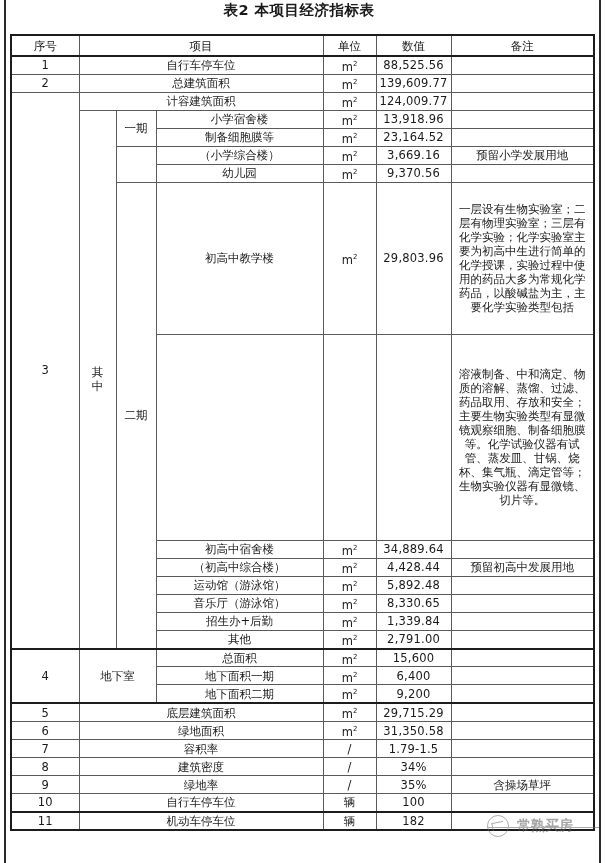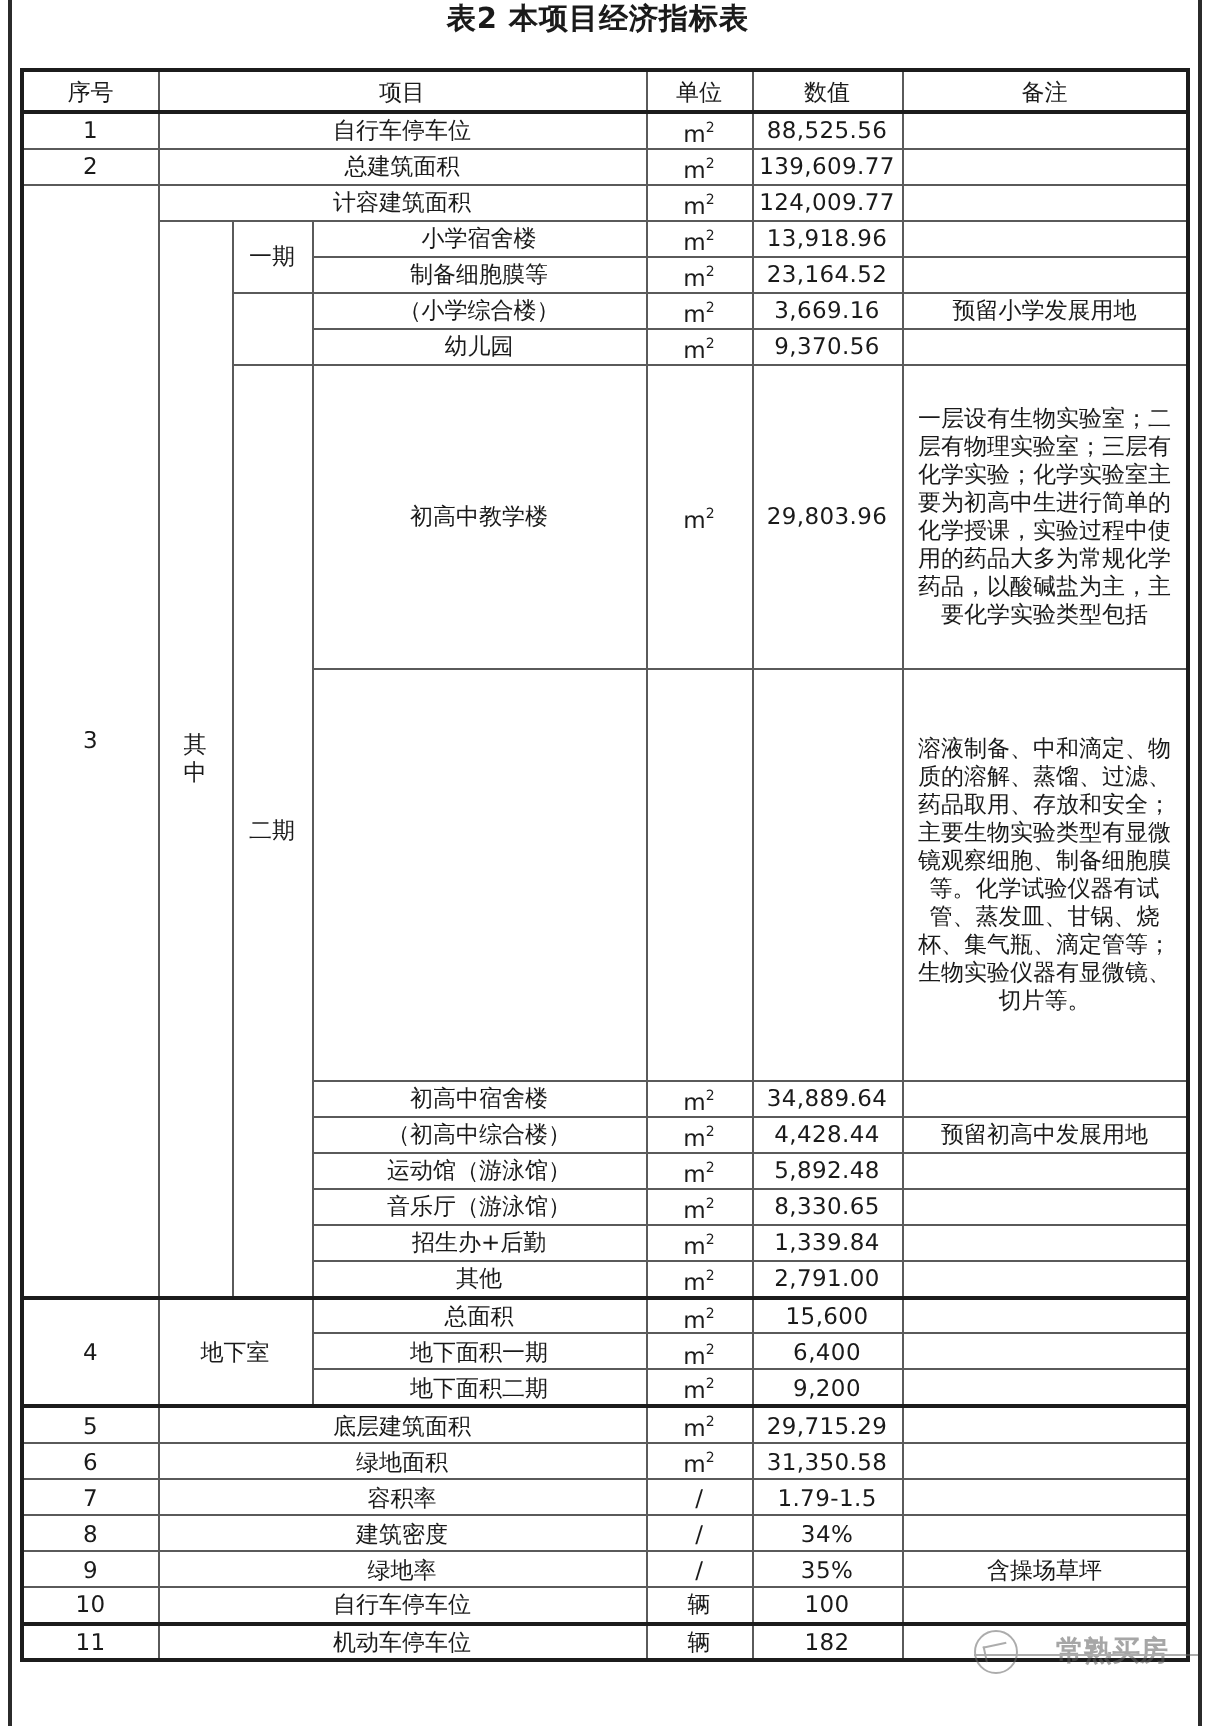--- a/index.html
+++ b/index.html
@@ -103,21 +103,21 @@
   #watermark {
     position: absolute;
     left: 487px;
     top: 812px;
     width: 112px;
     height: 28px;
     opacity: 0.55;
     pointer-events: none;
     display: flex;
     align-items: center;
-    gap: 19px;
+    gap: 8px;
   }
   #watermark .wm-logo {
     width: 20px; height: 20px;
     border-radius: 50%;
     border: 1.4px solid #6a6a6a;
     position: relative;
     flex: 0 0 auto;
   }
   #watermark .wm-logo::before {
     content: "";

